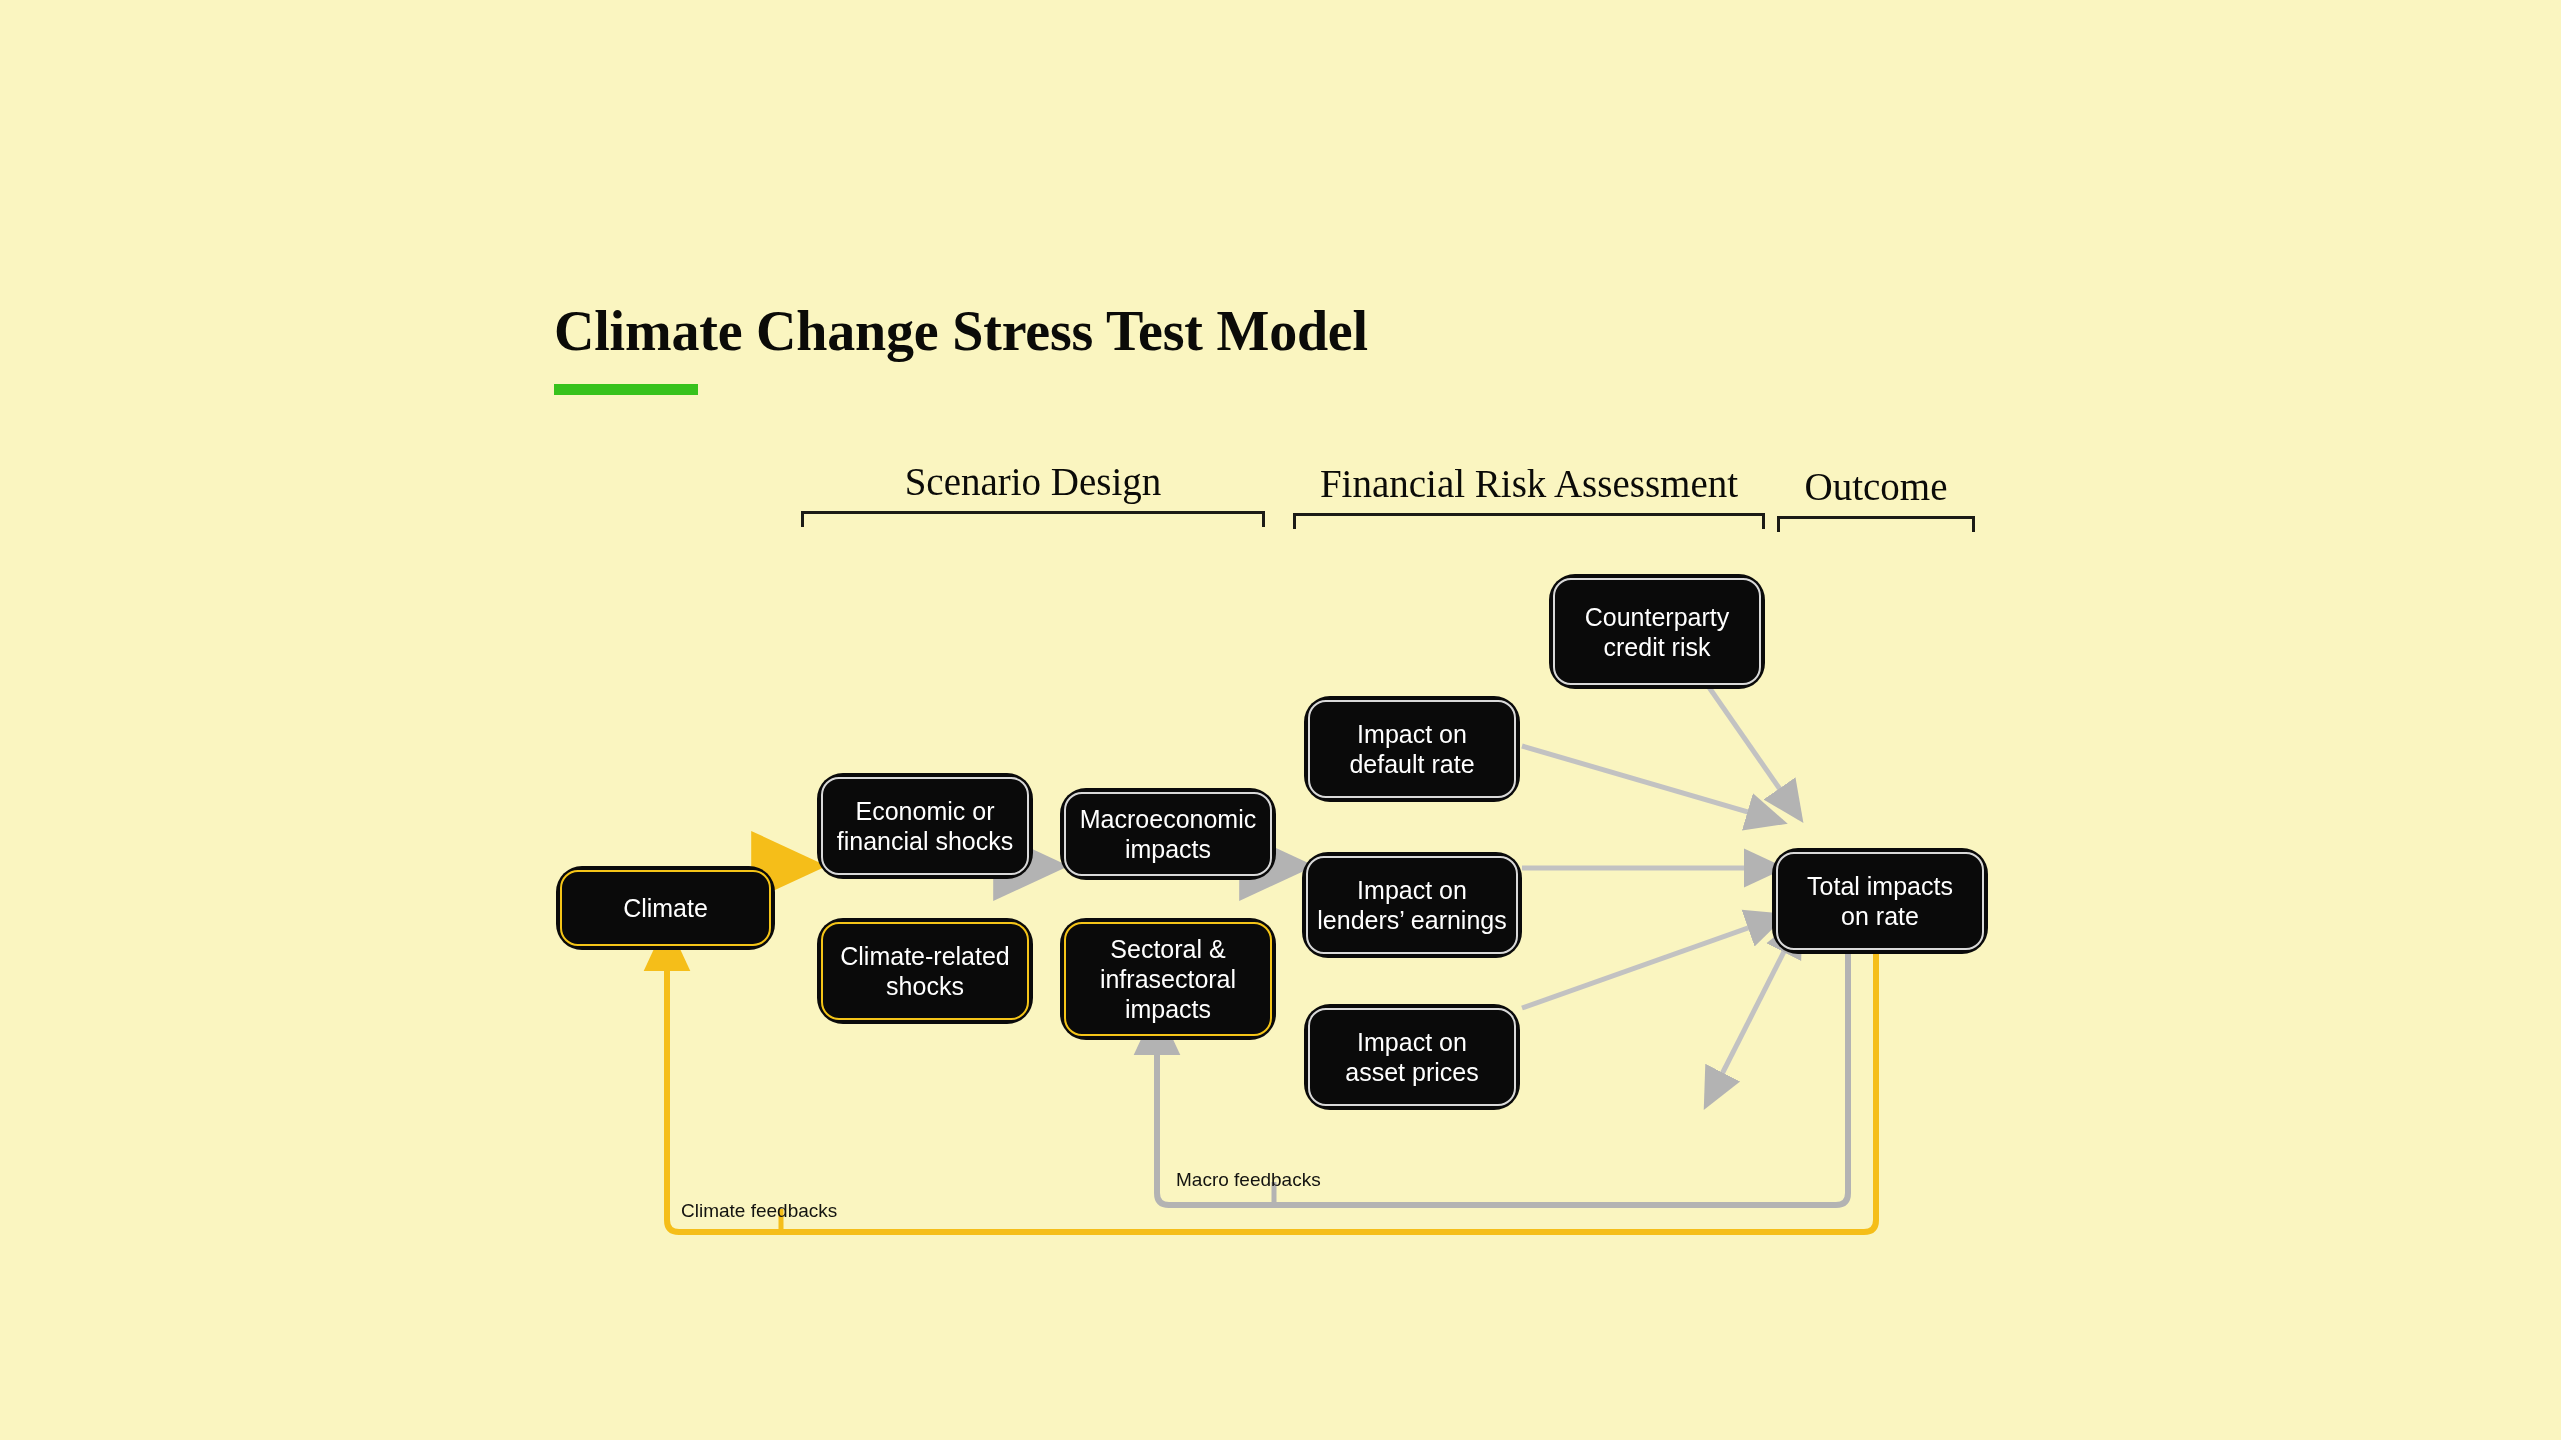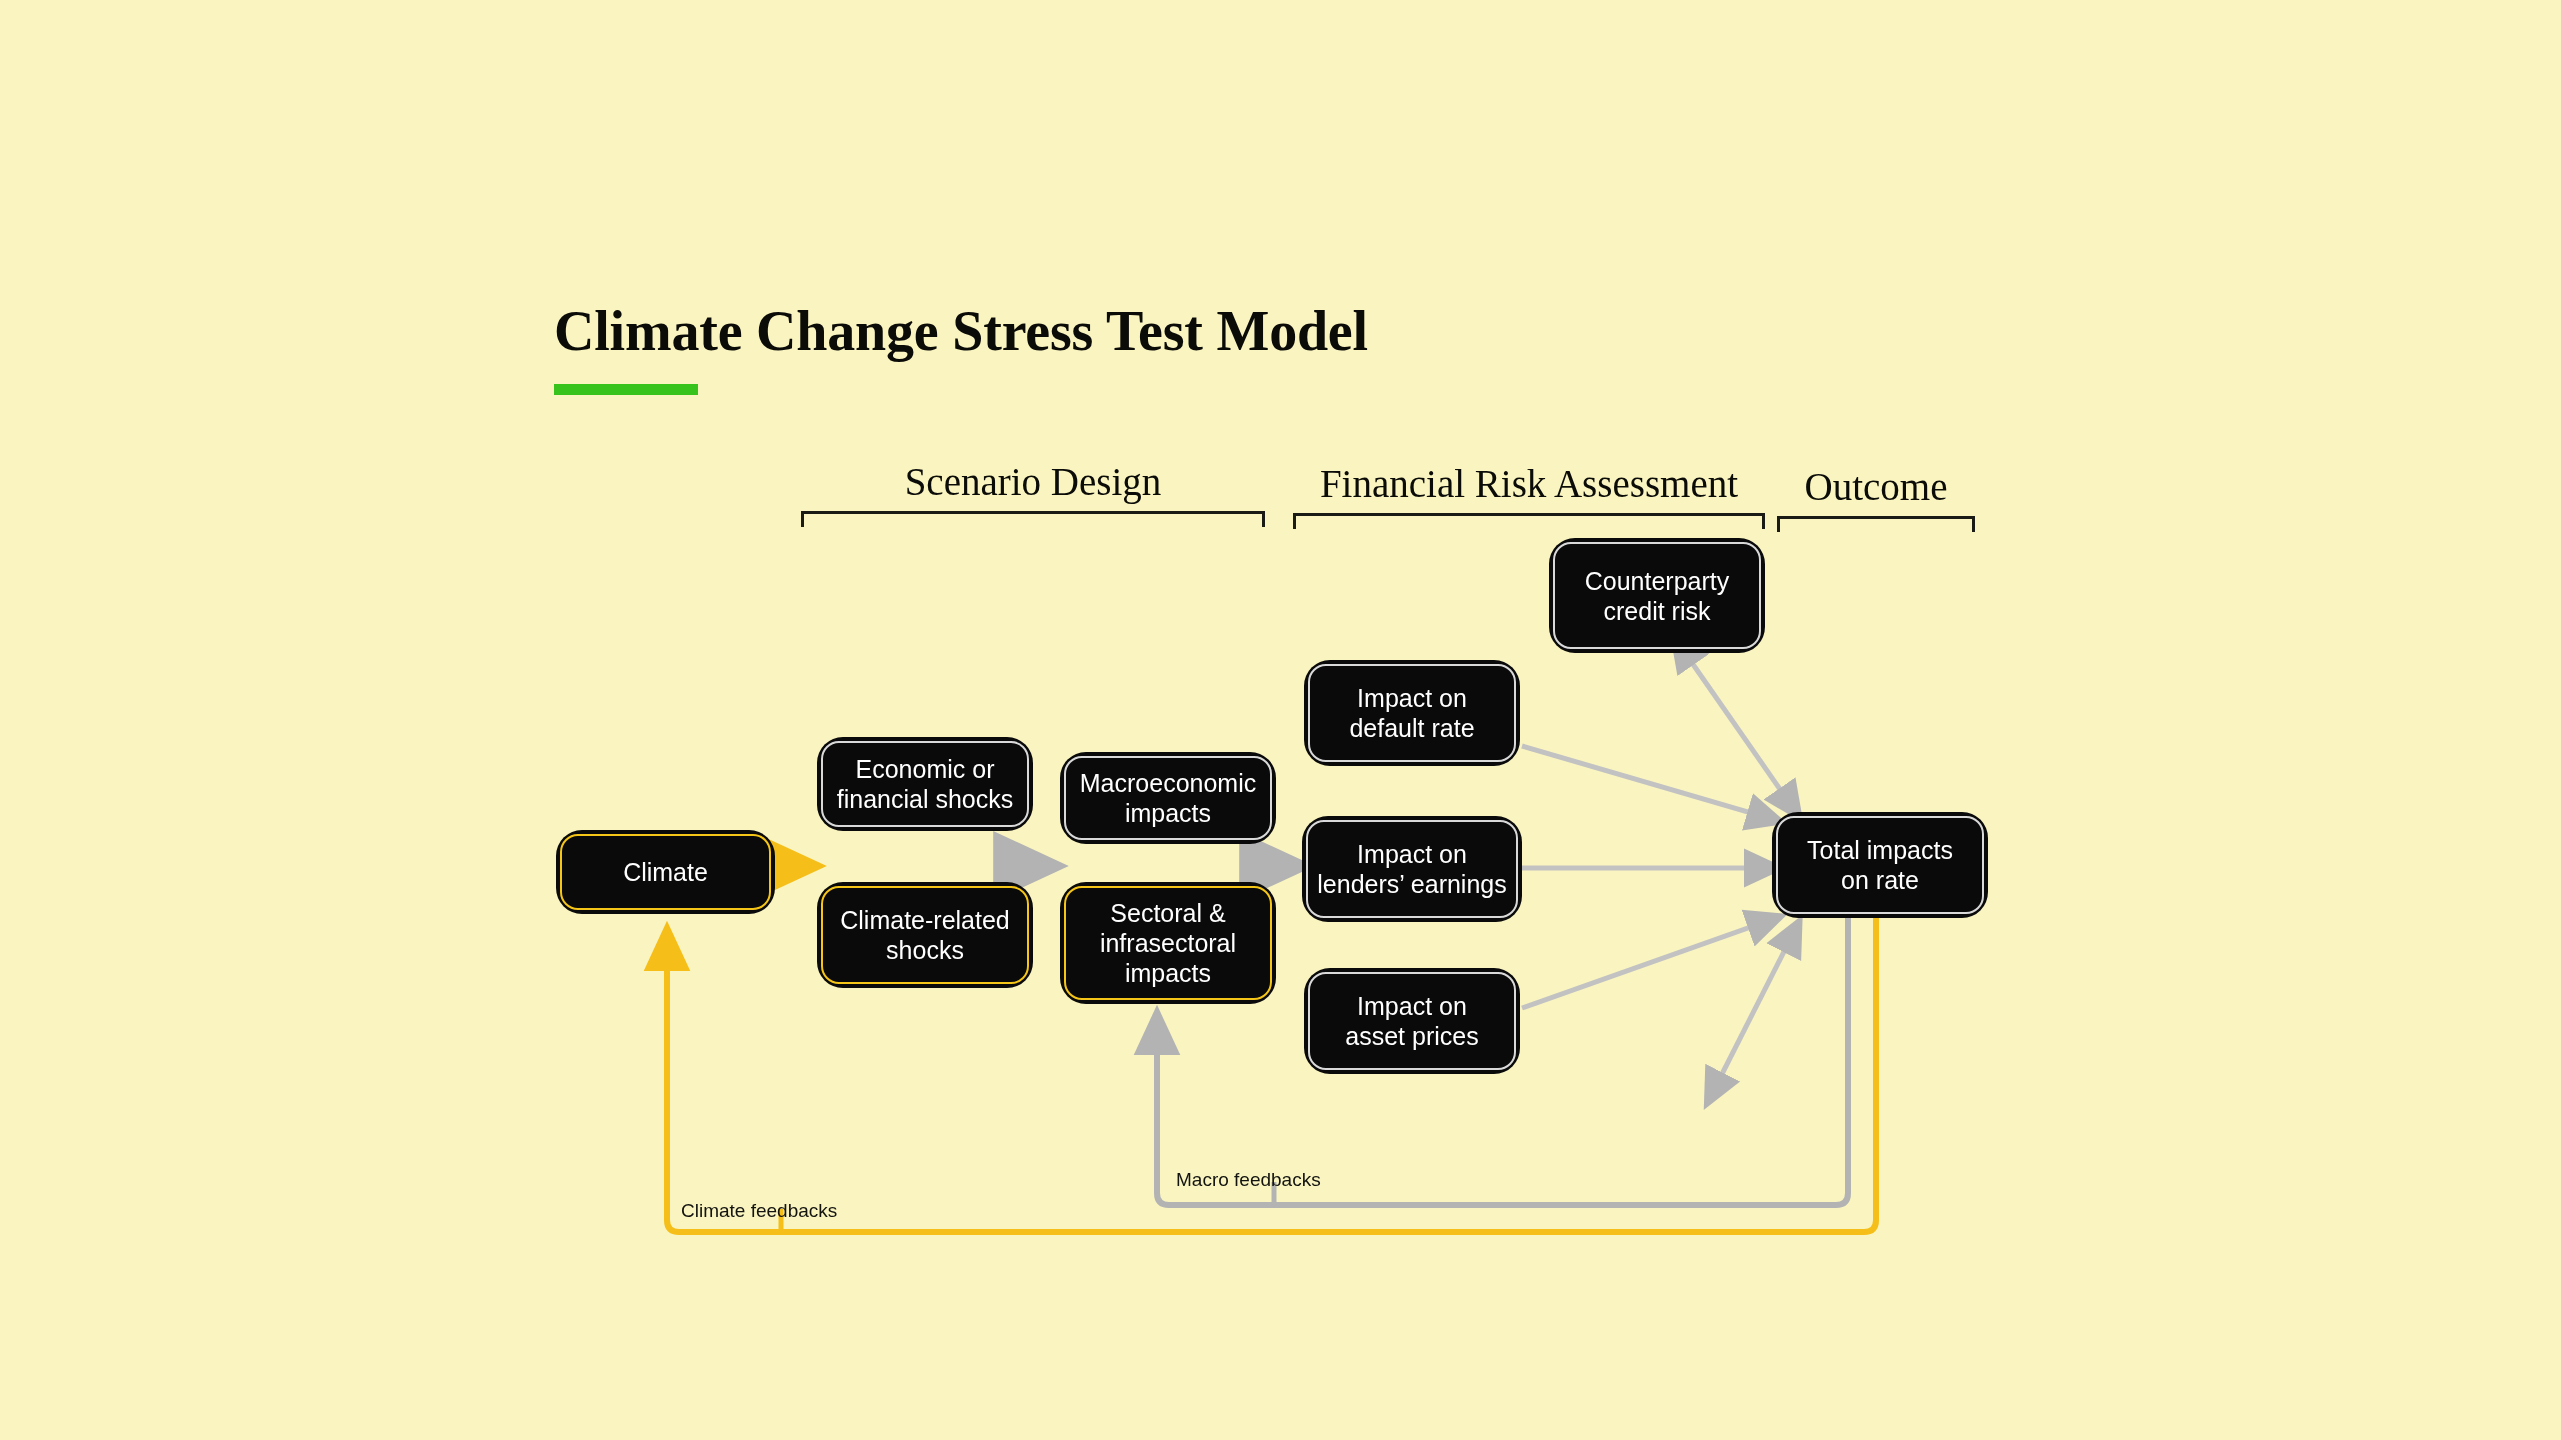--- a/index.html
+++ b/index.html
@@ -67,20 +67,21 @@
   
   .node {
     position: absolute;
     background: #0A0A0A;
     border-radius: 26px;
     box-sizing: border-box;
     display: flex;
     align-items: center;
     justify-content: center;
     padding: 4px;
+    margin-top: 36px;
   }
   .node-inner {
     width: 100%;
     height: 100%;
     border-radius: 18px;
     border: 2px solid #D9D9D9;
     display: flex;
     align-items: center;
     justify-content: center;
     box-sizing: border-box;
@@ -172,21 +173,21 @@
     <path d="M1876,915 L1876,1220 Q1876,1232 1864,1232 L679,1232 Q667,1232 667,1220 L667,928" fill="none" stroke="#F5BE19" stroke-width="6" marker-end="url(#ah-yellow)"></path>
     <line x1="781" y1="1209" x2="781" y2="1232" stroke="#F5BE19" stroke-width="5"></line>
   </svg>
 
   <div class="node accent" style="left:556px; top:830px; width:219px; height:84px;">
     <div class="node-inner">
       <span class="node-label">Climate</span>
     </div>
   </div>
 
-  <div class="node" style="left:817px; top:737px; width:216px; height:94px;">
+  <div class="node" style="left:817px; top:737px; width:216px; height:106px;">
     <div class="node-inner">
       <span class="node-label">Economic or
 financial shocks</span>
     </div>
   </div>
 
   <div class="node accent" style="left:817px; top:882px; width:216px; height:106px;">
     <div class="node-inner">
       <span class="node-label">Climate-related
 shocks</span>

